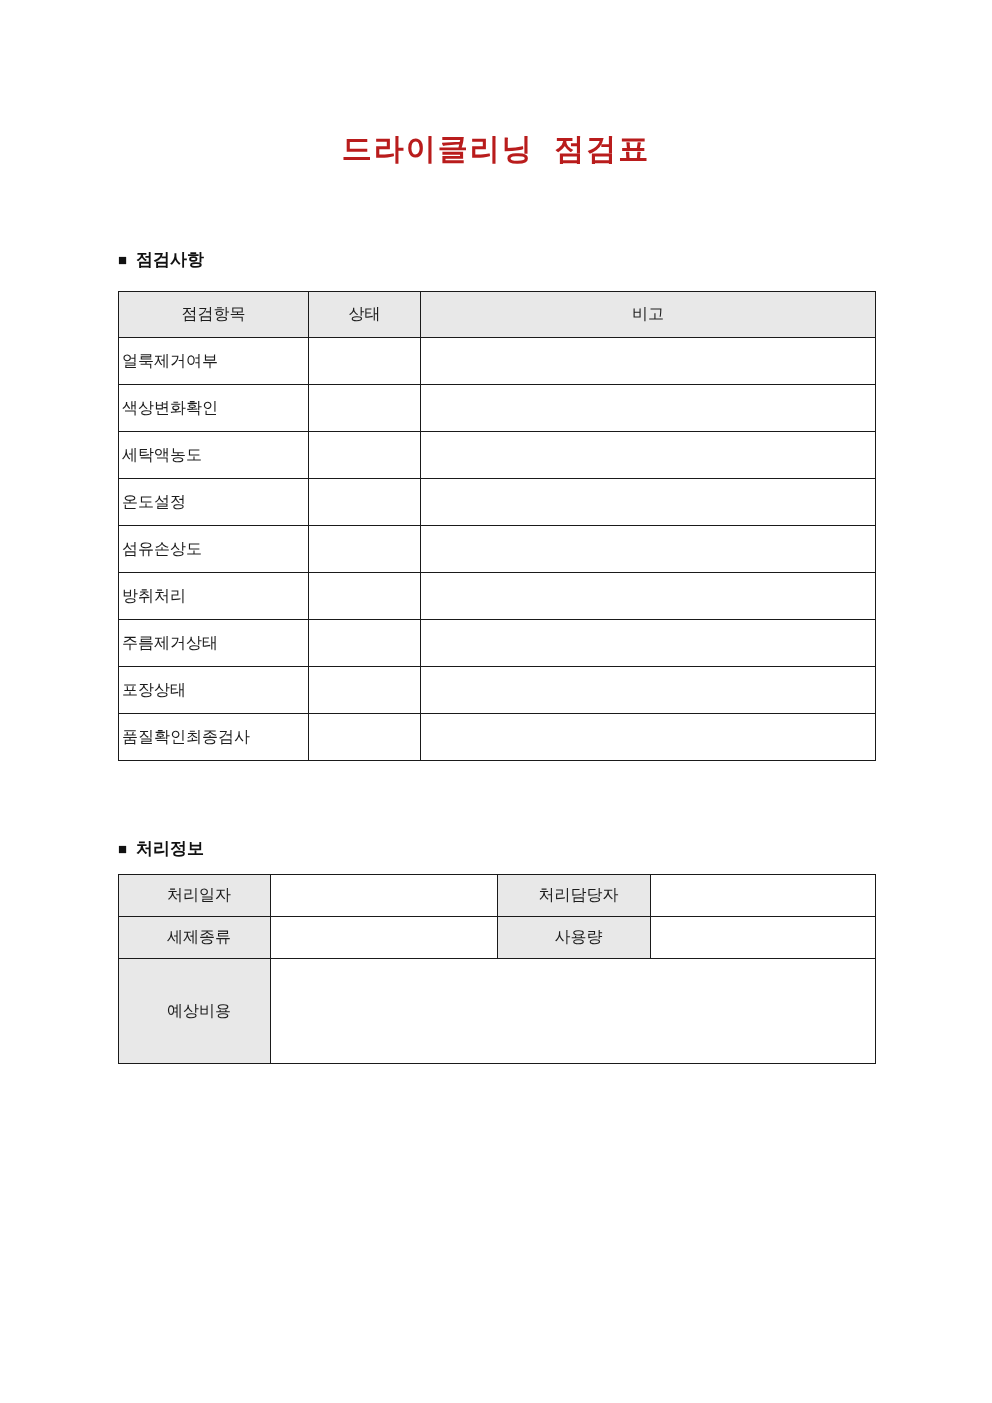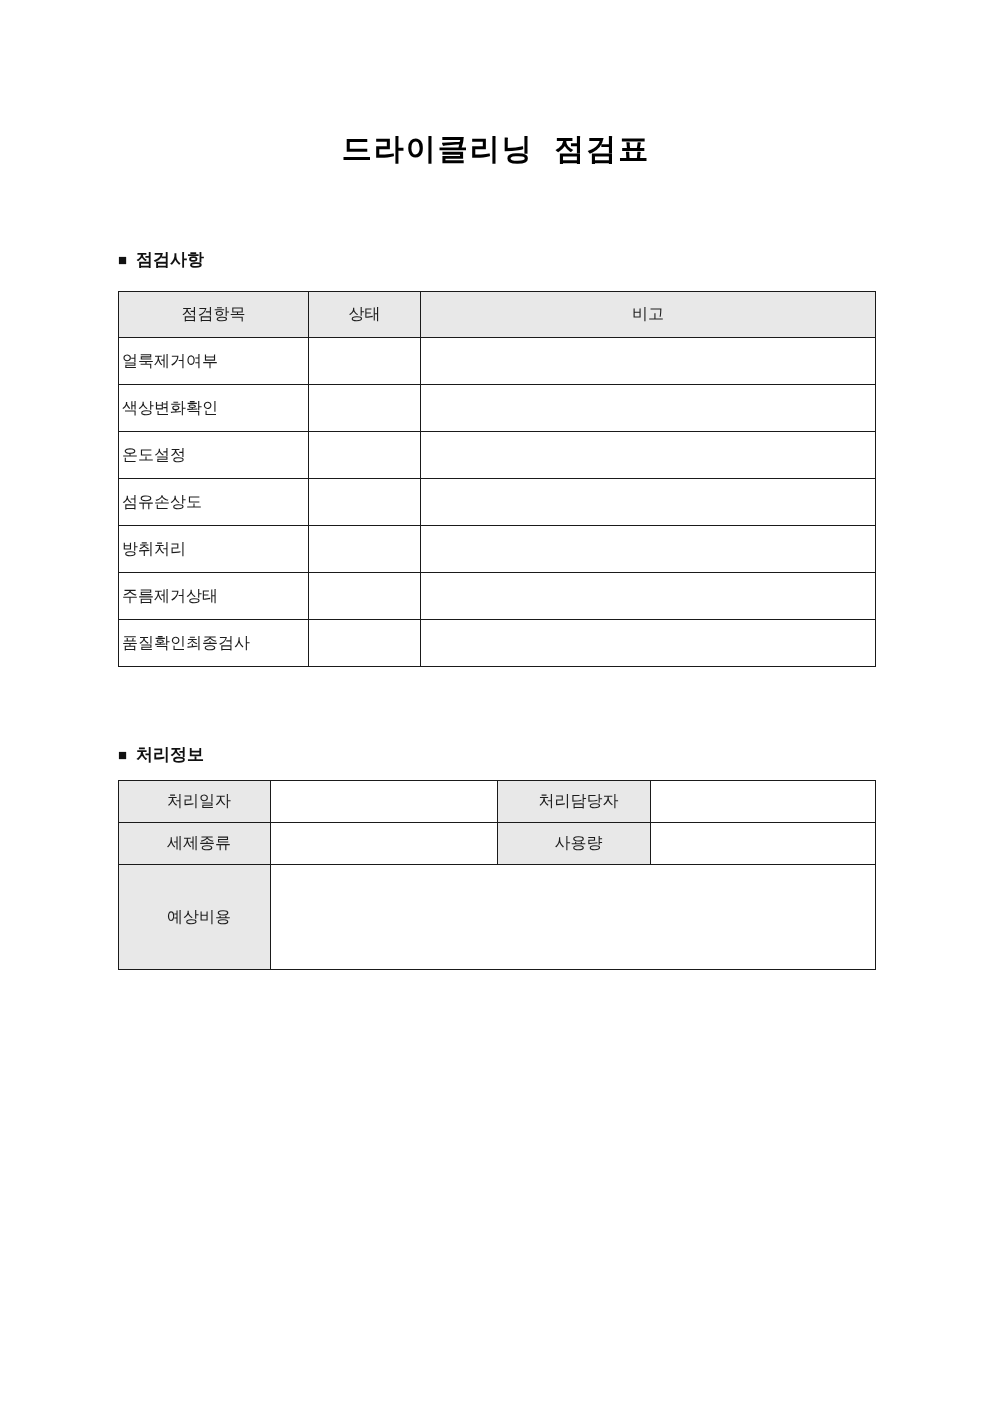--- a/index.html
+++ b/index.html
@@ -16,21 +16,21 @@
     overflow: hidden;
   }
   .doc-title {
     padding-top: 130px;
     text-align: center;
     font-size: 30px;
     font-weight: bold;
     letter-spacing: 2px;
     word-spacing: 10px;
     line-height: 38px;
-    color: #000000;
+    color: #b91c1c;
   }
   .content {
     width: 757px;
     margin-left: 118px;
   }
   .section-heading {
     display: flex;
     align-items: center;
     font-size: 17px;
     font-weight: bold;
@@ -119,36 +119,46 @@
           <td class="item-cell">얼룩제거여부</td>
           <td class="status-cell"></td>
           <td class="note-cell"></td>
         </tr>
         <tr>
           <td class="item-cell">색상변화확인</td>
           <td class="status-cell"></td>
           <td class="note-cell"></td>
         </tr>
         <tr>
+          <td class="item-cell">세탁액농도</td>
+          <td class="status-cell"></td>
+          <td class="note-cell"></td>
+        </tr>
+        <tr>
           <td class="item-cell">온도설정</td>
           <td class="status-cell"></td>
           <td class="note-cell"></td>
         </tr>
         <tr>
           <td class="item-cell">섬유손상도</td>
           <td class="status-cell"></td>
           <td class="note-cell"></td>
         </tr>
         <tr>
           <td class="item-cell">방취처리</td>
           <td class="status-cell"></td>
           <td class="note-cell"></td>
         </tr>
         <tr>
           <td class="item-cell">주름제거상태</td>
+          <td class="status-cell"></td>
+          <td class="note-cell"></td>
+        </tr>
+        <tr>
+          <td class="item-cell">포장상태</td>
           <td class="status-cell"></td>
           <td class="note-cell"></td>
         </tr>
         <tr>
           <td class="item-cell">품질확인최종검사</td>
           <td class="status-cell"></td>
           <td class="note-cell"></td>
         </tr>
       </tbody>
     </table>

